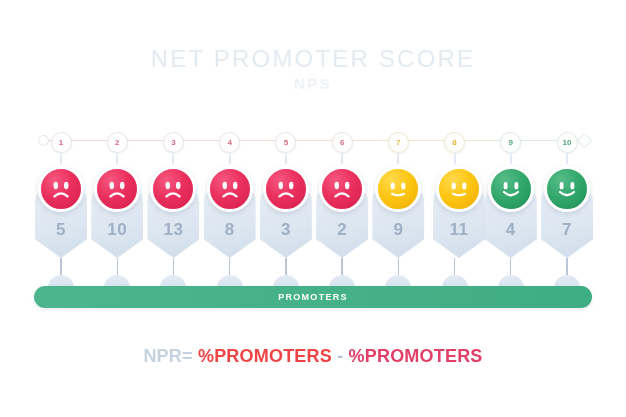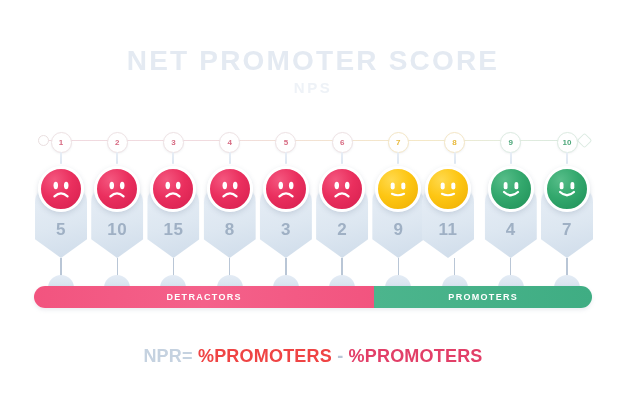--- a/index.html
+++ b/index.html
@@ -18,22 +18,22 @@
 
   
   #title-block {
     position: absolute;
     top: 46px;
     left: 0;
     width: 626px;
     text-align: center;
   }
   #main-title {
-    font-size: 28px;
-    font-weight: bold;
+    font-size: 24px;
+    font-weight: normal;
     letter-spacing: 2.2px;
     color: #e4eaf2;
     line-height: 1.05;
   }
   #sub-title {
     margin-top: 4px;
     font-size: 15px;
     font-weight: bold;
     letter-spacing: 2.5px;
     color: #eef2f7;
@@ -314,21 +314,21 @@
     <div class="nub" style="left: 117.222px;"></div>
     <div class="badge" style="left: 173.444px;">
       <div class="badge-shield"></div>
       <div class="face detractor">
         <svg viewBox="0 0 46 46">
           <ellipse cx="17" cy="19" rx="2.6" ry="4.2" fill="#ffffff"></ellipse>
           <ellipse cx="29" cy="19" rx="2.6" ry="4.2" fill="#ffffff"></ellipse>
           <path d="M15.5 31.5 Q23 24.5 30.5 31.5" stroke="#ffffff" stroke-width="2.6" fill="none" stroke-linecap="round"></path>
         </svg>
       </div>
-      <div class="badge-value">15</div>
+      <div class="badge-value">13</div>
     </div>
     <div class="stem-bottom" style="left: 173.444px;"></div>
     <div class="nub" style="left: 173.444px;"></div>
     <div class="badge" style="left: 229.667px;">
       <div class="badge-shield"></div>
       <div class="face detractor">
         <svg viewBox="0 0 46 46">
           <ellipse cx="17" cy="19" rx="2.6" ry="4.2" fill="#ffffff"></ellipse>
           <ellipse cx="29" cy="19" rx="2.6" ry="4.2" fill="#ffffff"></ellipse>
           <path d="M15.5 31.5 Q23 24.5 30.5 31.5" stroke="#ffffff" stroke-width="2.6" fill="none" stroke-linecap="round"></path>
@@ -370,21 +370,21 @@
         <svg viewBox="0 0 46 46">
           <rect x="14.6" y="15.5" width="4.6" height="8" rx="2.3" fill="#ffffff"></rect>
           <rect x="26.8" y="15.5" width="4.6" height="8" rx="2.3" fill="#ffffff"></rect>
           <path d="M16 28.5 Q23 32 30 28.5" stroke="#ffffff" stroke-width="2.4" fill="none" stroke-linecap="round"></path>
         </svg>
       </div>
       <div class="badge-value">9</div>
     </div>
     <div class="stem-bottom" style="left: 398.333px;"></div>
     <div class="nub" style="left: 398.333px;"></div>
-    <div class="badge" style="left: 448px;">
+    <div class="badge" style="left: 459px;">
       <div class="badge-shield"></div>
       <div class="face passive">
         <svg viewBox="0 0 46 46">
           <rect x="14.6" y="15.5" width="4.6" height="8" rx="2.3" fill="#ffffff"></rect>
           <rect x="26.8" y="15.5" width="4.6" height="8" rx="2.3" fill="#ffffff"></rect>
           <path d="M16 28.5 Q23 32 30 28.5" stroke="#ffffff" stroke-width="2.4" fill="none" stroke-linecap="round"></path>
         </svg>
       </div>
       <div class="badge-value">11</div>
     </div>
@@ -412,19 +412,18 @@
           <path d="M15 26.5 Q23 34 31 26.5" stroke="#ffffff" stroke-width="2.6" fill="none" stroke-linecap="round"></path>
         </svg>
       </div>
       <div class="badge-value">7</div>
     </div>
     <div class="stem-bottom" style="left: 567px;"></div>
     <div class="nub" style="left: 567px;"></div>
   </div>
 
 <div id="category-bar">
-  <div class="cat-seg" id="cat-detractors">DETRACTORS</div>
   <div class="cat-seg" id="cat-promoters">PROMOTERS</div>
 </div>
 
 <div id="formula">
   <span id="formula-label">NPR=</span><span> </span><span id="formula-promoters">%PROMOTERS</span><span> </span><span id="formula-minus">-</span><span> </span><span id="formula-detractors">%PROMOTERS</span>
 </div>
 
 </body></html>

